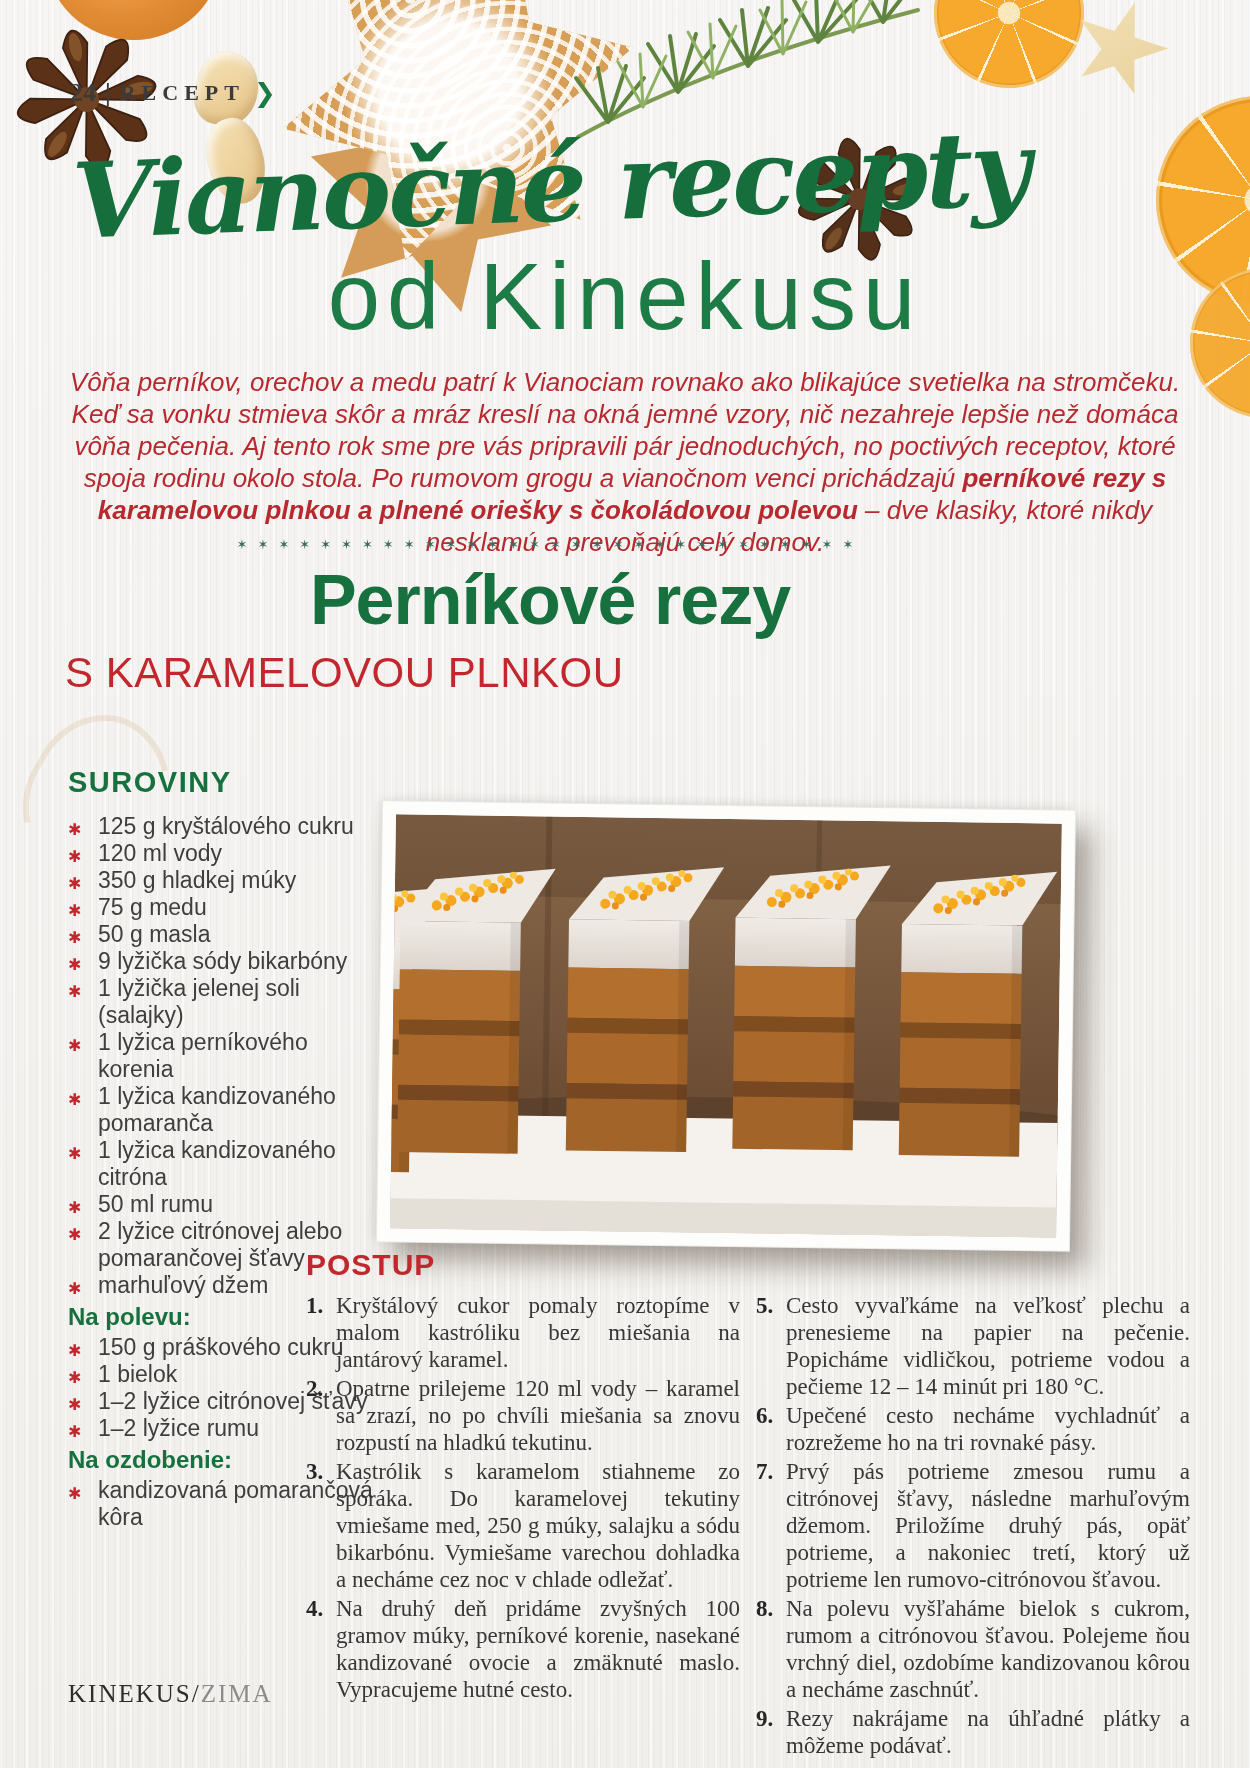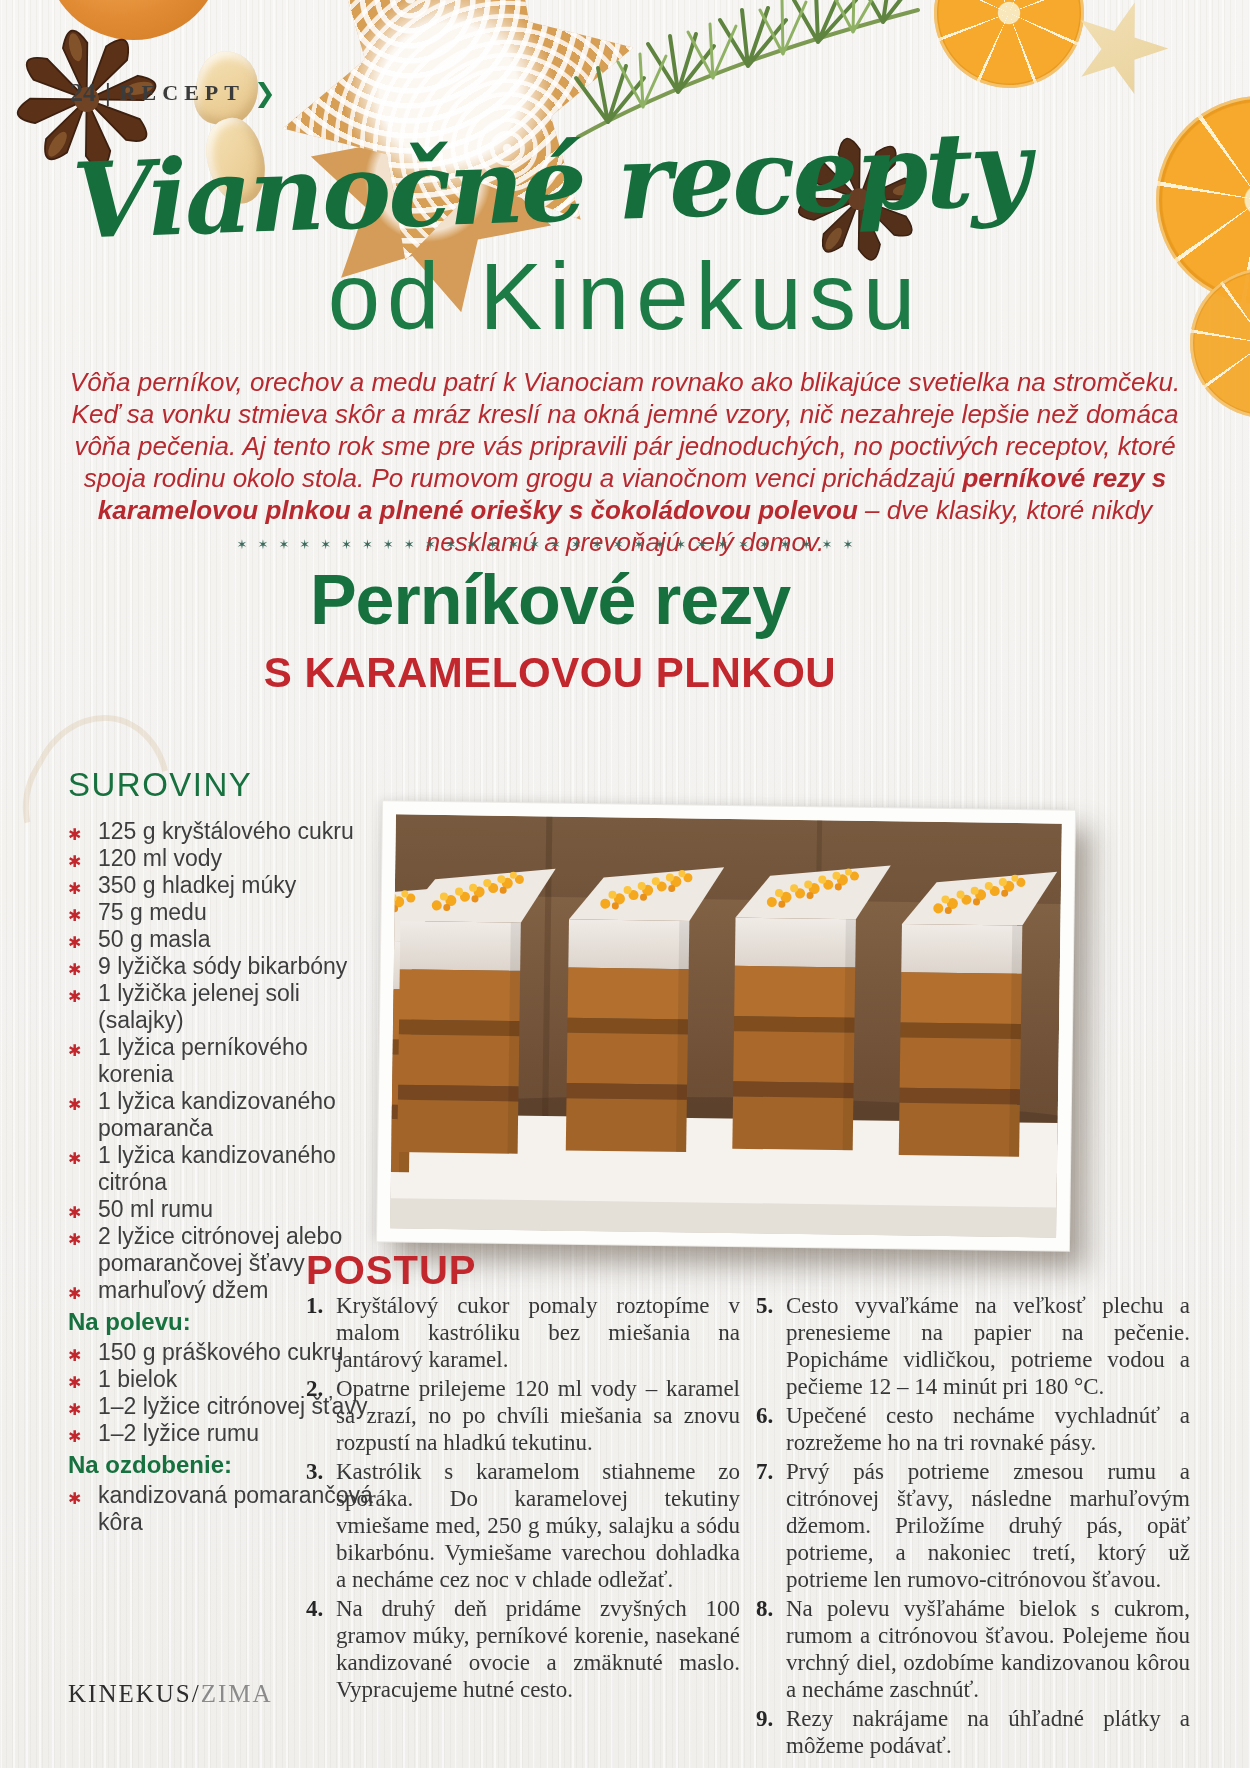--- a/index.html
+++ b/index.html
@@ -57,36 +57,36 @@
     color:#156e3c;letter-spacing:-3px;transform:rotate(-2deg);}
   .sub-title{position:absolute;top:250px;left:0;width:1250px;text-align:center;z-index:5;
     font-size:94px;font-weight:400;letter-spacing:7px;color:#1d7b45;line-height:1;}
   .intro{position:absolute;top:366px;left:50px;width:1150px;margin:0;text-align:center;z-index:5;
     font-style:italic;font-size:26px;line-height:32px;color:#b7292f;}
   .intro .b{font-weight:700;}
   .stars{position:absolute;top:537px;left:65px;width:970px;text-align:center;z-index:5;
     font-family:"DejaVu Sans",sans-serif;font-size:13px;letter-spacing:10px;color:#3c6b5e;}
   .rtitle{position:absolute;top:562px;left:65px;width:970px;margin:0;text-align:center;z-index:5;
     font-size:70px;font-weight:800;letter-spacing:-1px;color:#17713f;line-height:1.1;}
-  .rsub{position:absolute;top:650px;left:65px;width:970px;margin:0;text-align:center;z-index:5;
-    font-size:42px;font-weight:700;letter-spacing:.5px;color:#c2272d;line-height:1.1;}
+  .rsub{position:absolute;top:650px;left:65px;width:970px;margin:0;text-align:left;z-index:5;
+    font-size:42px;font-weight:400;letter-spacing:.5px;color:#c2272d;line-height:1.1;}
   
   .ingredients{position:absolute;left:68px;top:766px;width:314px;z-index:5;}
-  .ing-h{margin:0 0 14px 0;font-size:33px;font-weight:400;letter-spacing:1.5px;color:#17713f;}
+  .ing-h{margin:0 0 14px 0;font-size:29px;font-weight:700;letter-spacing:1.5px;color:#17713f;}
   .ing-item{position:relative;padding-left:30px;font-size:23px;line-height:27px;color:#3e3e3e;}
   .ing-item .bullet{position:absolute;left:0;top:3px;font-size:16px;color:#c2272d;}
   .ing-group{font-size:24px;line-height:30px;font-weight:700;color:#17713f;margin:3px 0 2px;}
   
   .photo{position:absolute;left:380px;top:806px;width:692px;height:440px;z-index:2;box-sizing:border-box;
     background:#fdfdfc;padding:13px;transform:rotate(.8deg);
     box-shadow:0 0 0 1px #eceae6, 16px 18px 28px rgba(70,55,40,.45), -4px -2px 10px rgba(0,0,0,.08);}
   .photo svg{display:block;width:100%;height:100%;}
   
   .steps-h{position:absolute;left:306px;top:1248px;margin:0;z-index:5;
-    font-size:40px;font-weight:800;letter-spacing:1px;color:#c2272d;}
+    font-size:30px;font-weight:800;letter-spacing:1px;color:#c2272d;}
   .steps{position:absolute;left:306px;top:1292px;width:884px;display:flex;gap:16px;z-index:5;justify-content:space-between;}
   .scol{width:434px;}
   .step{margin:0 0 2px 0;padding-left:30px;text-align:justify;
     font-family:"Liberation Serif",serif;font-size:23px;line-height:27px;color:#373737;}
   .step-num{display:inline-block;width:30px;margin-left:-30px;font-weight:700;color:#262626;}
   
   .footer{position:absolute;left:68px;top:1680px;z-index:5;display:flex;
     font-family:"Liberation Serif",serif;font-size:25px;letter-spacing:2px;color:#2d2d2d;}
   .footer .season{color:#8b8b8b;}
 </style>

